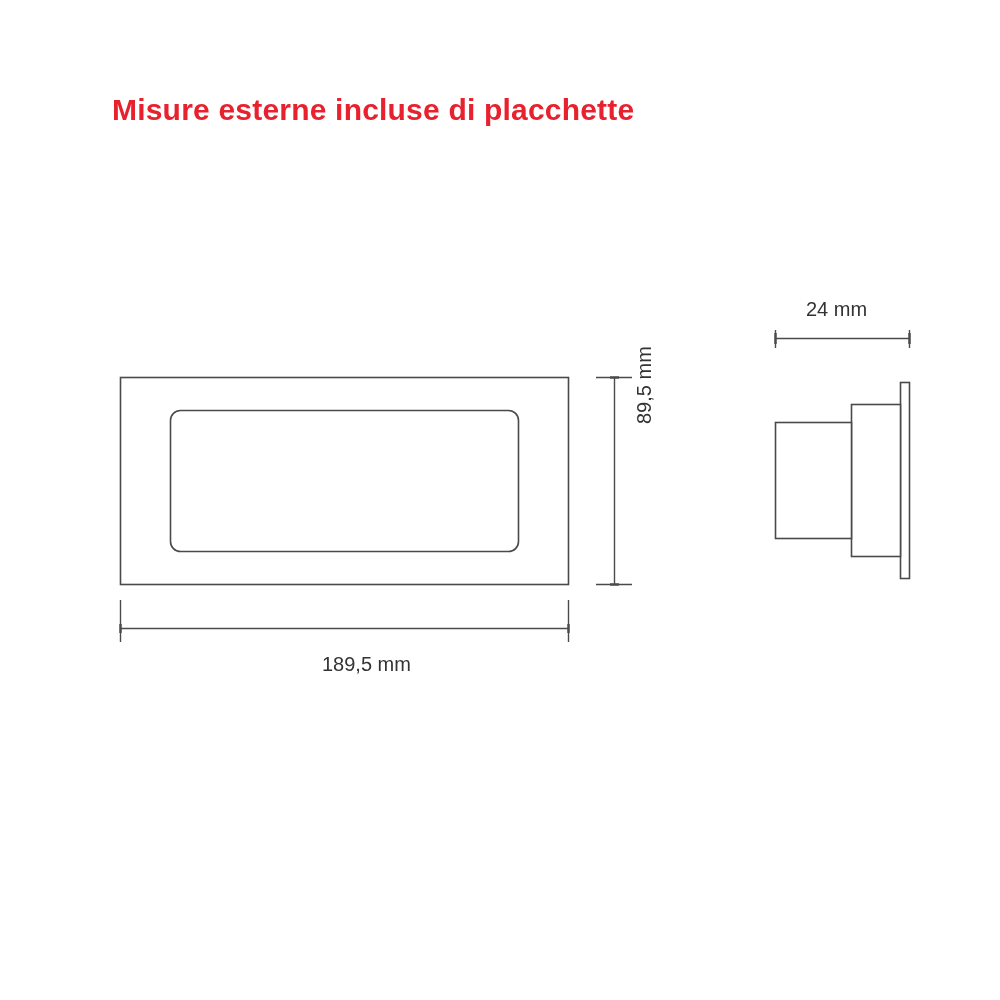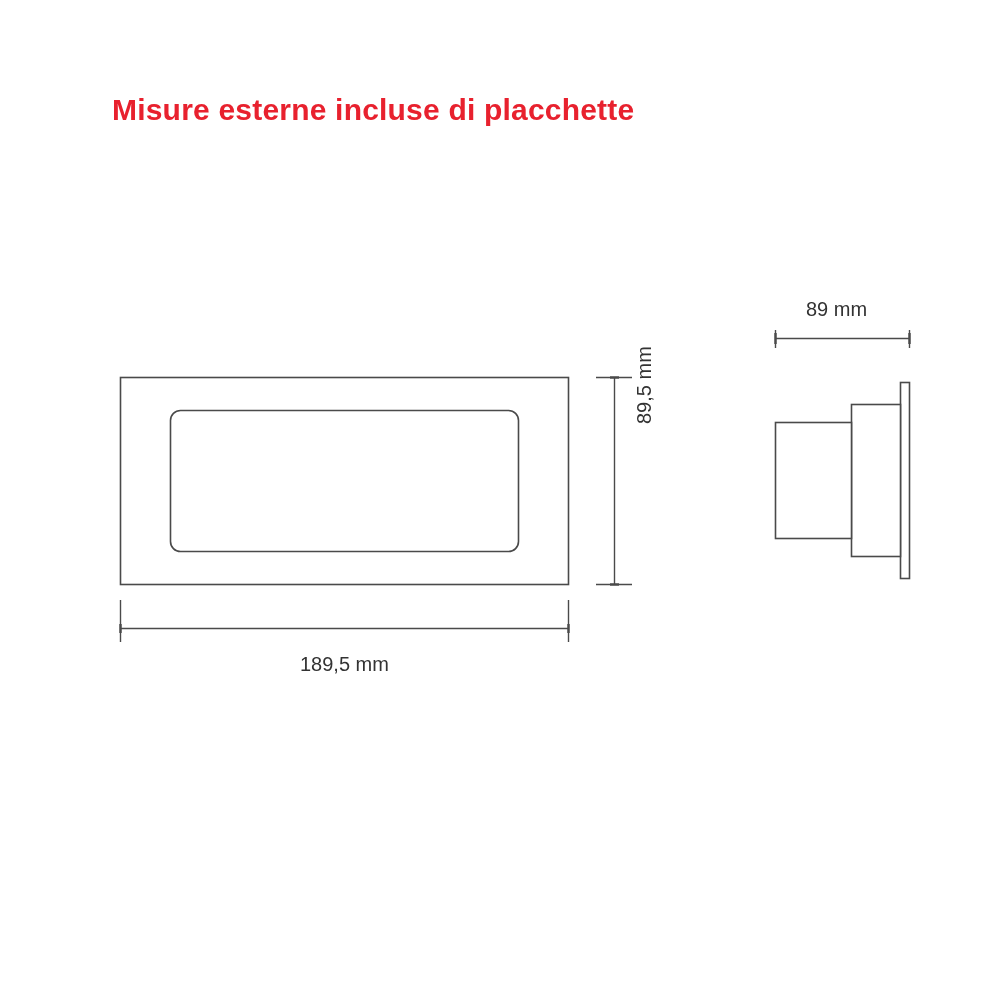--- a/index.html
+++ b/index.html
@@ -33,21 +33,21 @@
     height: 1000px;
   }
   svg { display: block; }
   .dim-label {
     position: absolute;
     font-size: 20px;
     color: #333333;
     white-space: nowrap;
   }
   #front-width-label {
-    left: 300px;
+    left: 322px;
     top: 653px;
   }
   #front-height-label {
     left: 633px;
     top: 424px;
     transform: rotate(-90deg);
     transform-origin: left top;
     
   }
   #side-depth-label {
@@ -100,13 +100,13 @@
       <line x1="775.5" y1="333" x2="775.5" y2="344" stroke="#4a4a4a" stroke-width="2.4"></line>
       <line x1="909.5" y1="333" x2="909.5" y2="344" stroke="#4a4a4a" stroke-width="2.4"></line>
     </g>
   </svg>
 </div>
 
 <div class="dim-label" id="front-width-label">189,5 mm</div>
 
 <div class="dim-label" id="front-height-label">89,5 mm</div>
 
-<div class="dim-label" id="side-depth-label">89 mm</div>
+<div class="dim-label" id="side-depth-label">24 mm</div>
 
 </body></html>

